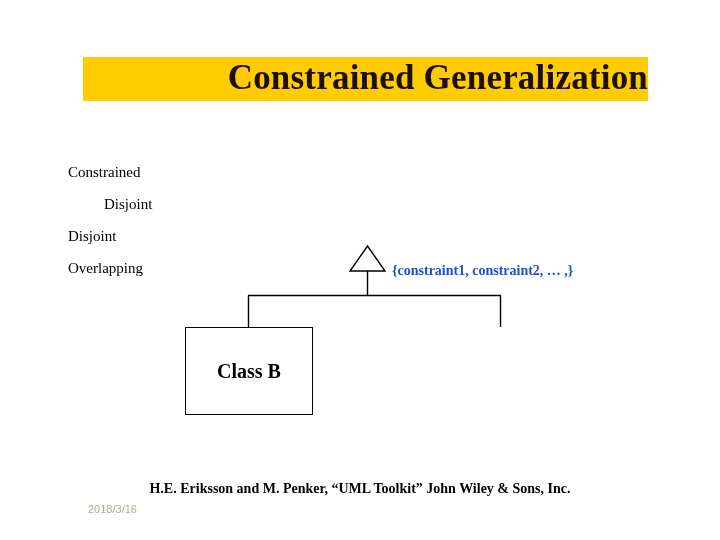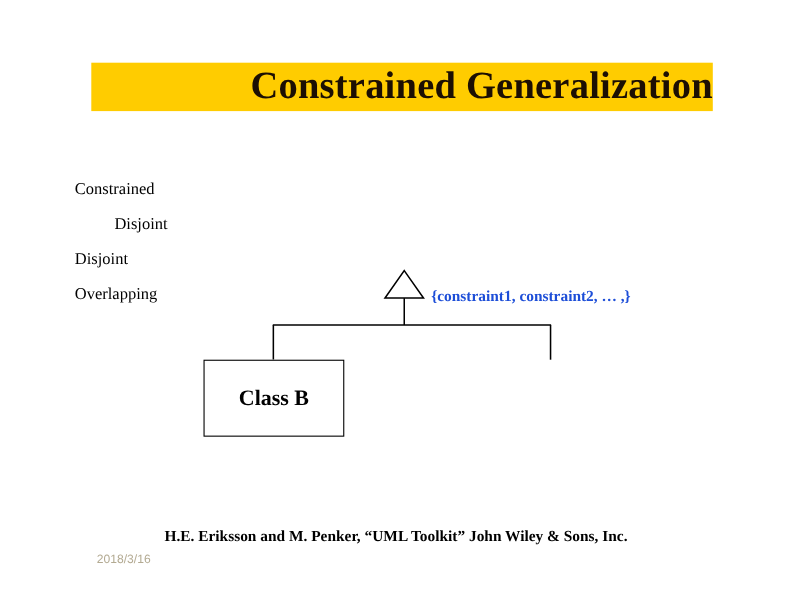--- a/index.html
+++ b/index.html
@@ -67,21 +67,21 @@
     justify-content: center;
   }
   .class-box .class-name {
     font-family: "Liberation Serif", "DejaVu Serif", serif;
     font-weight: bold;
     font-size: 20px;
     color: #000000;
     white-space: nowrap;
   }
   #class-a-box { left: 275px; top: 175px; width: 176px; height: 71px; }
-  #class-b-box { left: 185px; top: 327px; width: 128px; height: 70px; }
+  #class-b-box { left: 185px; top: 327px; width: 128px; height: 88px; }
   #class-c-box { left: 432px; top: 327px; width: 140px; height: 70px; }
 
   
   #connector-svg {
     position: absolute;
     left: 0;
     top: 0;
     width: 720px;
     height: 540px;
     pointer-events: none;

